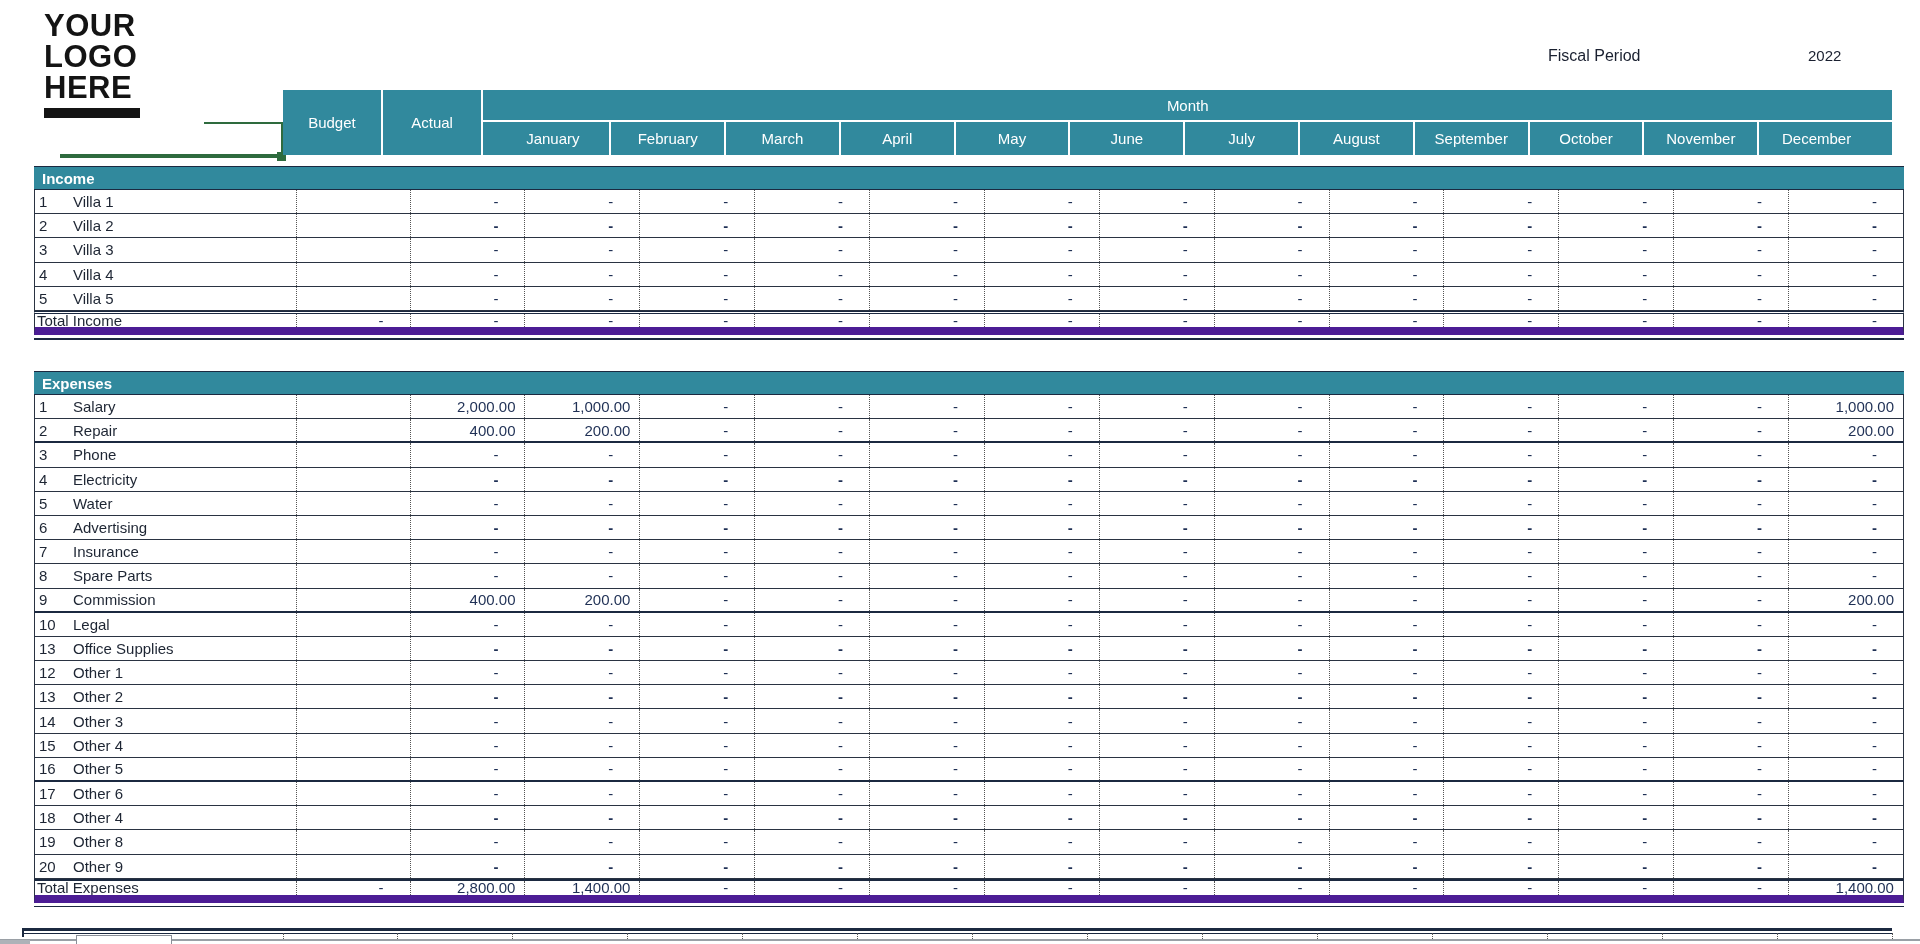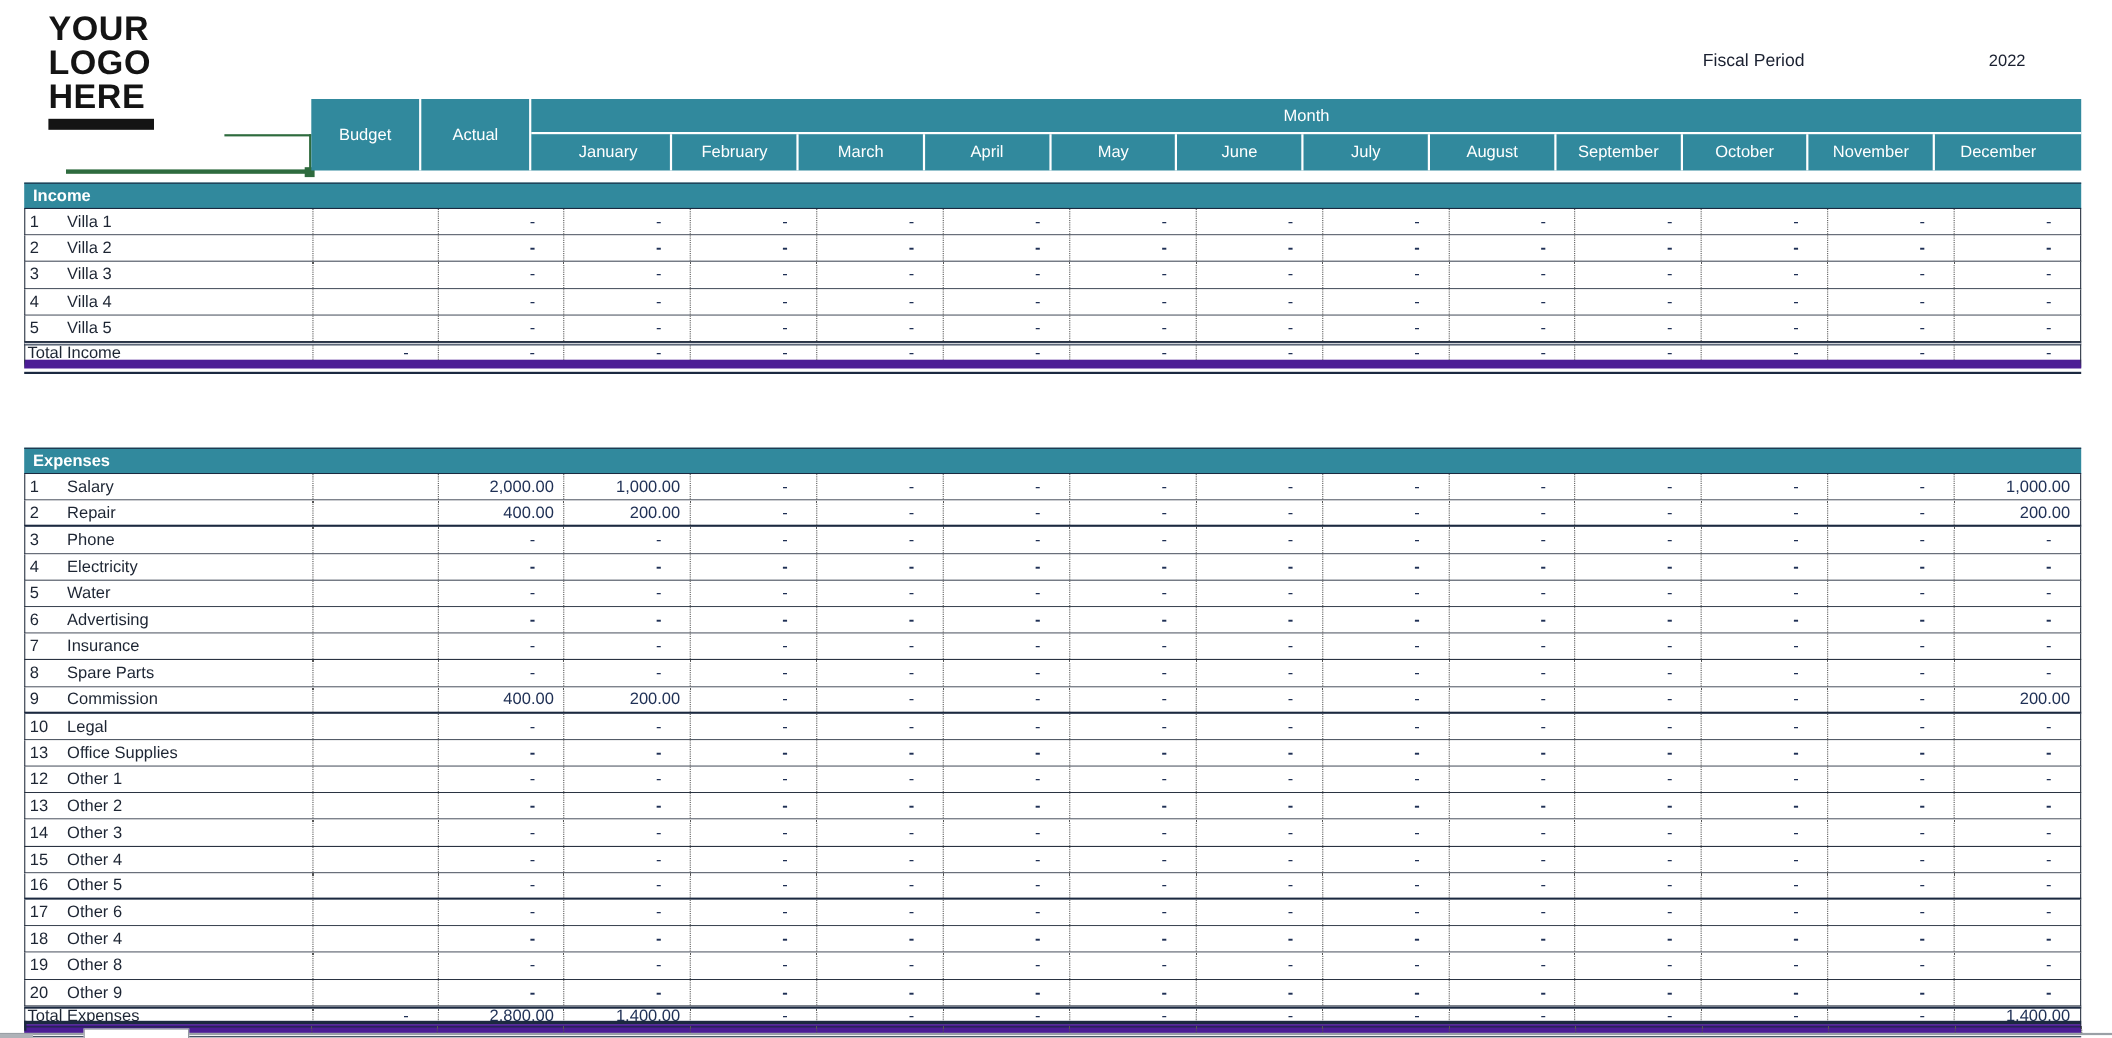--- a/index.html
+++ b/index.html
@@ -20,21 +20,21 @@
   .hcell{display:flex;align-items:center;justify-content:center;}
   #h-budget{width:114px;border-right:2px solid #fff;}
   #h-actual{width:115px;border-right:2px solid #fff;}
   #h-months{width:1642px;display:flex;flex-direction:column;text-align:right;}
   #h-banner{height:30px;border-bottom:2px solid #fff;display:flex;align-items:center;justify-content:center;}
   #h-names{flex:1;display:flex;padding-left:13px;}
   .mcell{width:114.8px;display:flex;align-items:center;justify-content:center;box-sizing:border-box;
          border-right:2px solid #fff;font-size:15px;}
   .mcell:last-child{border-right:none;}
   
-  .section{position:absolute;left:22px;width:1870px;}
+  .section{position:absolute;left:34px;width:1870px;}
   .band{height:24px;background:#31899D;color:#fff;font-weight:600;font-size:15px;
         display:flex;align-items:center;padding-left:8px;box-sizing:border-box;
         border-top:1px solid #1B2940;border-bottom:1px solid #1B2940;}
   .row{display:flex;height:24.2px;box-sizing:border-box;border-bottom:1px solid #2A3342;
        border-left:1px solid #2A3342;border-right:1px solid #2A3342;background:#fff;}
   .row.thick{border-bottom:2.5px solid #1B2940;}
   .cell{box-sizing:border-box;display:flex;align-items:center;font-size:15px;overflow:hidden;}
   .cnum{width:38px;padding-left:4px;}
   .clbl{width:223px;}
   .ctot{width:261px;padding-left:2px;}
@@ -375,21 +375,21 @@
             <span class="dash">-</span>
           </div>
           <div class="cell cv cmon">
             <span class="dash">-</span>
           </div>
         </div>
       </div>
     <div class="underline"></div>
   </div>
 
-  <div class="section" style="top:371px;margin-top:36px;" id="sec-expenses">
+  <div class="section" style="top:371px;" id="sec-expenses">
     <div class="band">Expenses</div>
     <div id="expense-rows">
         <div class="row">
           <div class="cell cnum">1</div>
           <div class="cell clbl">Salary</div>
           <div class="cell cv cbud">
             <span></span>
           </div>
           <div class="cell cv cact">
             <span>2,000.00</span>

